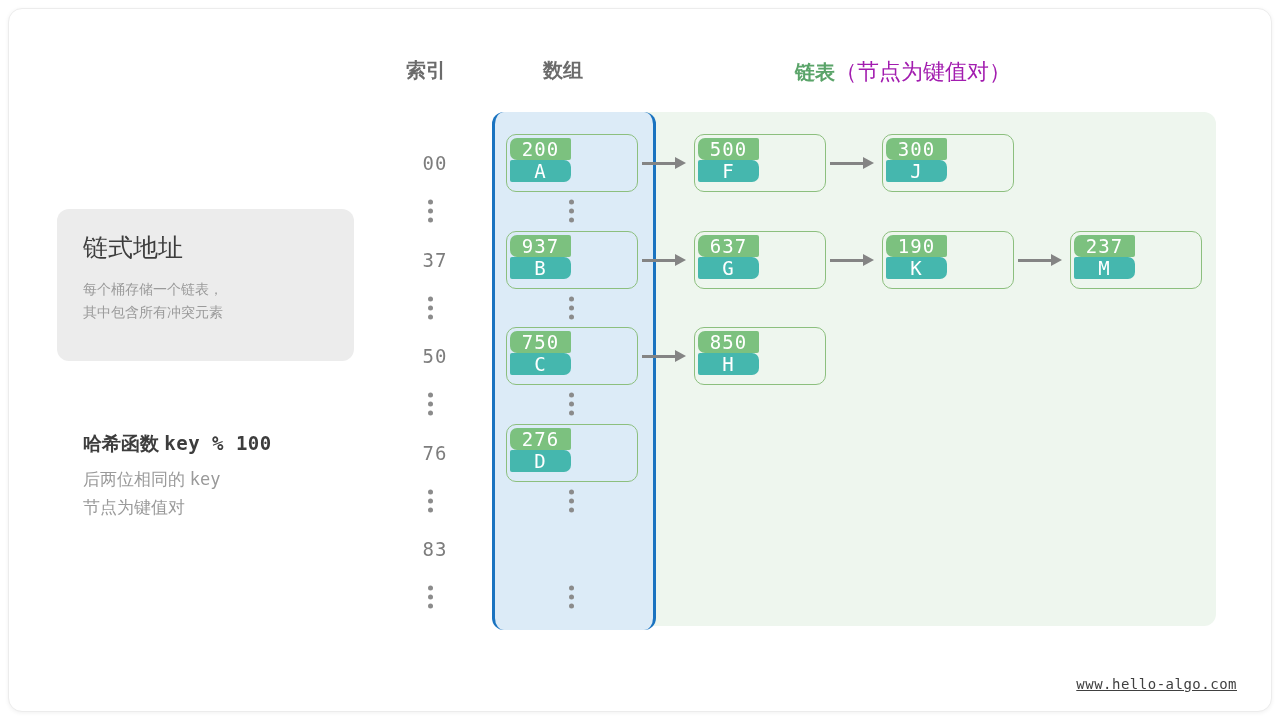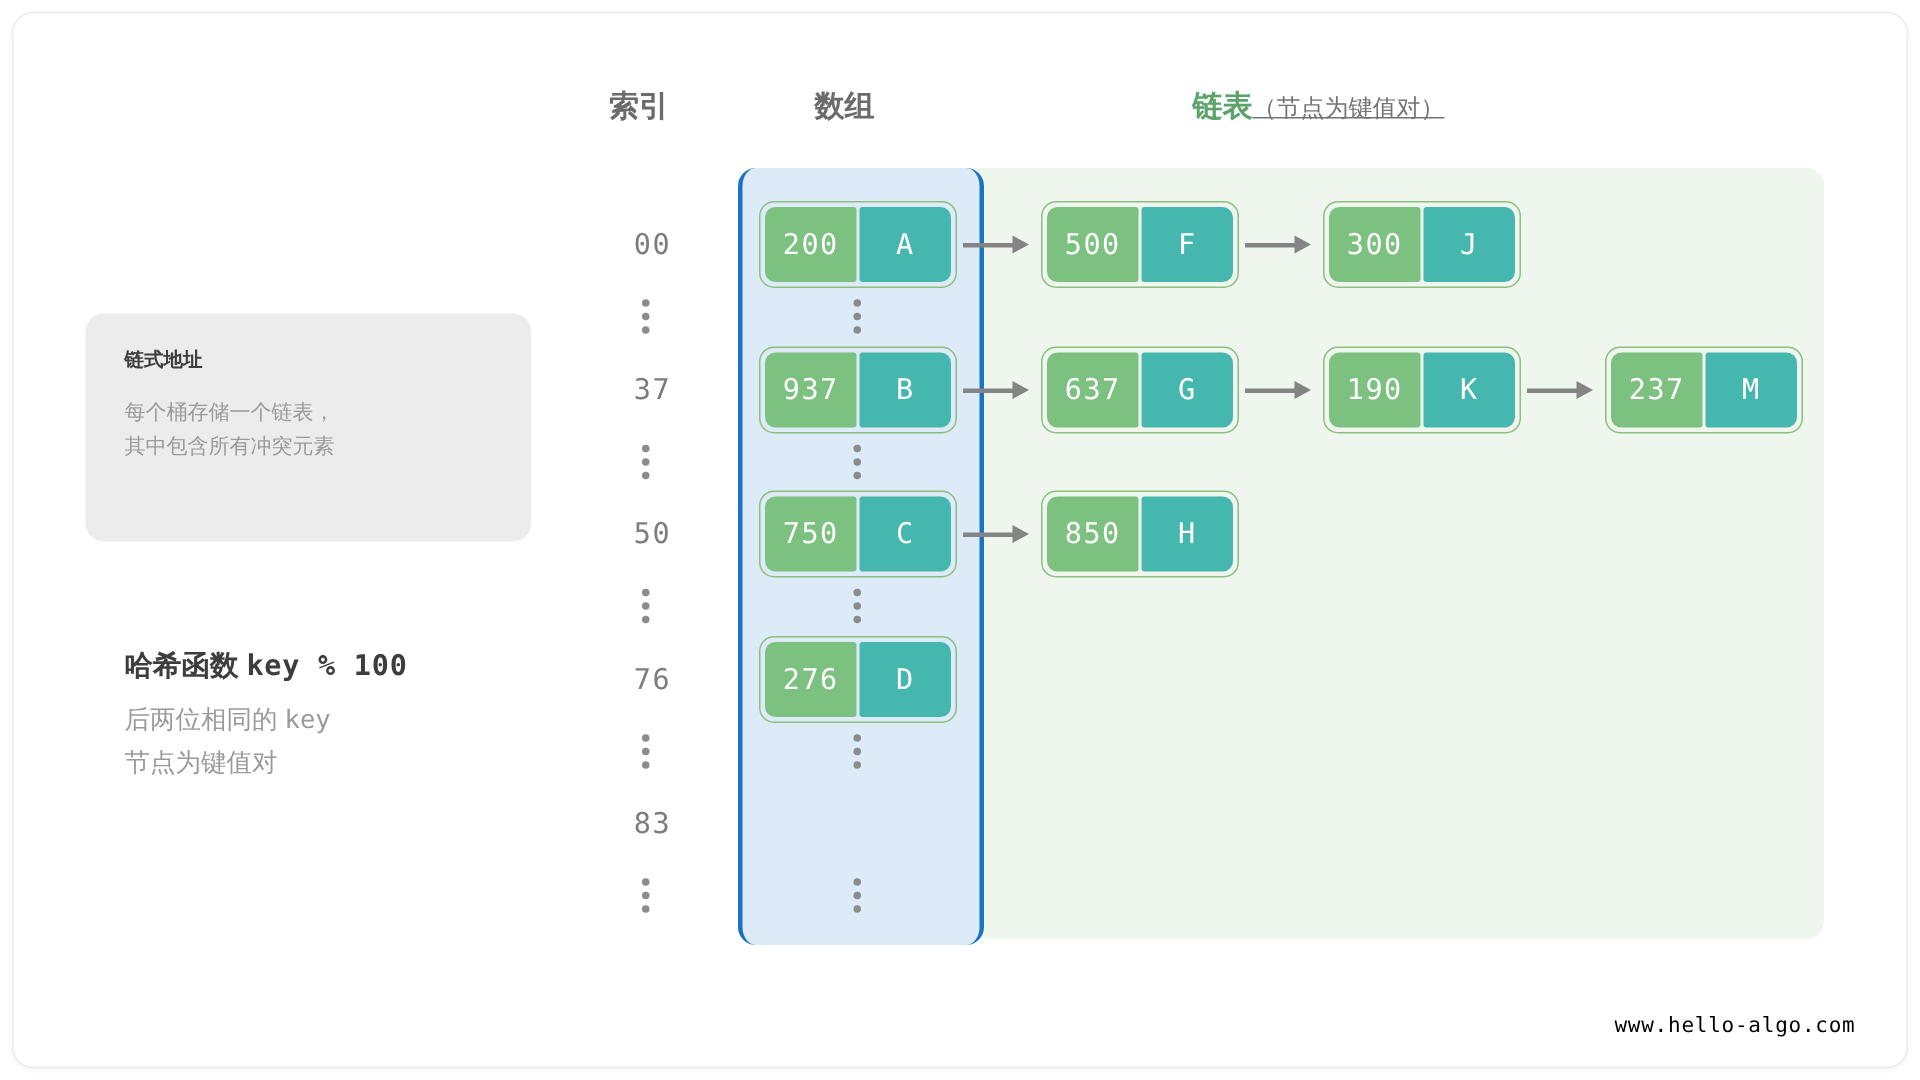--- a/index.html
+++ b/index.html
@@ -32,37 +32,36 @@
     font-weight: bold;
     font-size: 20px;
     color: #6b6b6b;
     white-space: nowrap;
   }
   .hdr-index { left: 406px; top: 57px; }
   .hdr-array { left: 543px; top: 57px; }
   .hdr-list  { left: 795px; top: 57px; color: #5aa469; }
   .hdr-list .sub {
     font-weight: normal;
-    font-size: 16px;
-    color: #737373;
-    text-decoration: underline;
+    font-size: 22px;
+    color: #a21caf;
   }
 
   
   .info-card {
     position: absolute;
     left: 57px; top: 209px;
     width: 297px; height: 152px;
     background: #ececec;
     border-radius: 12px;
     padding: 22px 24px 0 26px;
   }
   .info-card .title {
-    font-size: 13px;
-    font-weight: bold;
+    font-size: 25px;
+    font-weight: normal;
     color: #3d3d3d;
     margin-bottom: 14px;
   }
   .info-card .desc {
     font-size: 14px;
     line-height: 1.62;
     color: #9a9a9a;
   }
 
   .note-block {
@@ -143,20 +142,21 @@
   
   .node {
     display: flex;
     align-items: stretch;
     padding: 3px;
     border: 1.6px solid #8cbf7e;
     border-radius: 10px;
     background: transparent;
     width: 132px;
     height: 58px;
+    flex-direction: column;
   }
   .node .key, .node .val {
     display: flex;
     align-items: center;
     justify-content: center;
     font-family: "DejaVu Sans Mono", "Liberation Mono", monospace;
     font-size: 19px;
     color: #ffffff;
     letter-spacing: 1px;
   }
@@ -215,22 +215,23 @@
   }
   .vdots.idx-dots { left: 428px; }
   .vdots.arr-dots { left: 569px; }
 
   
   .footer {
     position: absolute;
     right: 43px; bottom: 28px;
     font-family: "DejaVu Sans Mono", "Liberation Mono", monospace;
     font-size: 14px;
-    color: #000000;
+    color: #404040;
     letter-spacing: 0.5px;
+    text-decoration: underline;
   }
 </style>
 </head>
 <body>
 
 <div id="page">
   <div class="card-frame"></div>
 
   <div class="hdr hdr-index">索引</div>
   <div class="hdr hdr-array">数组</div>

